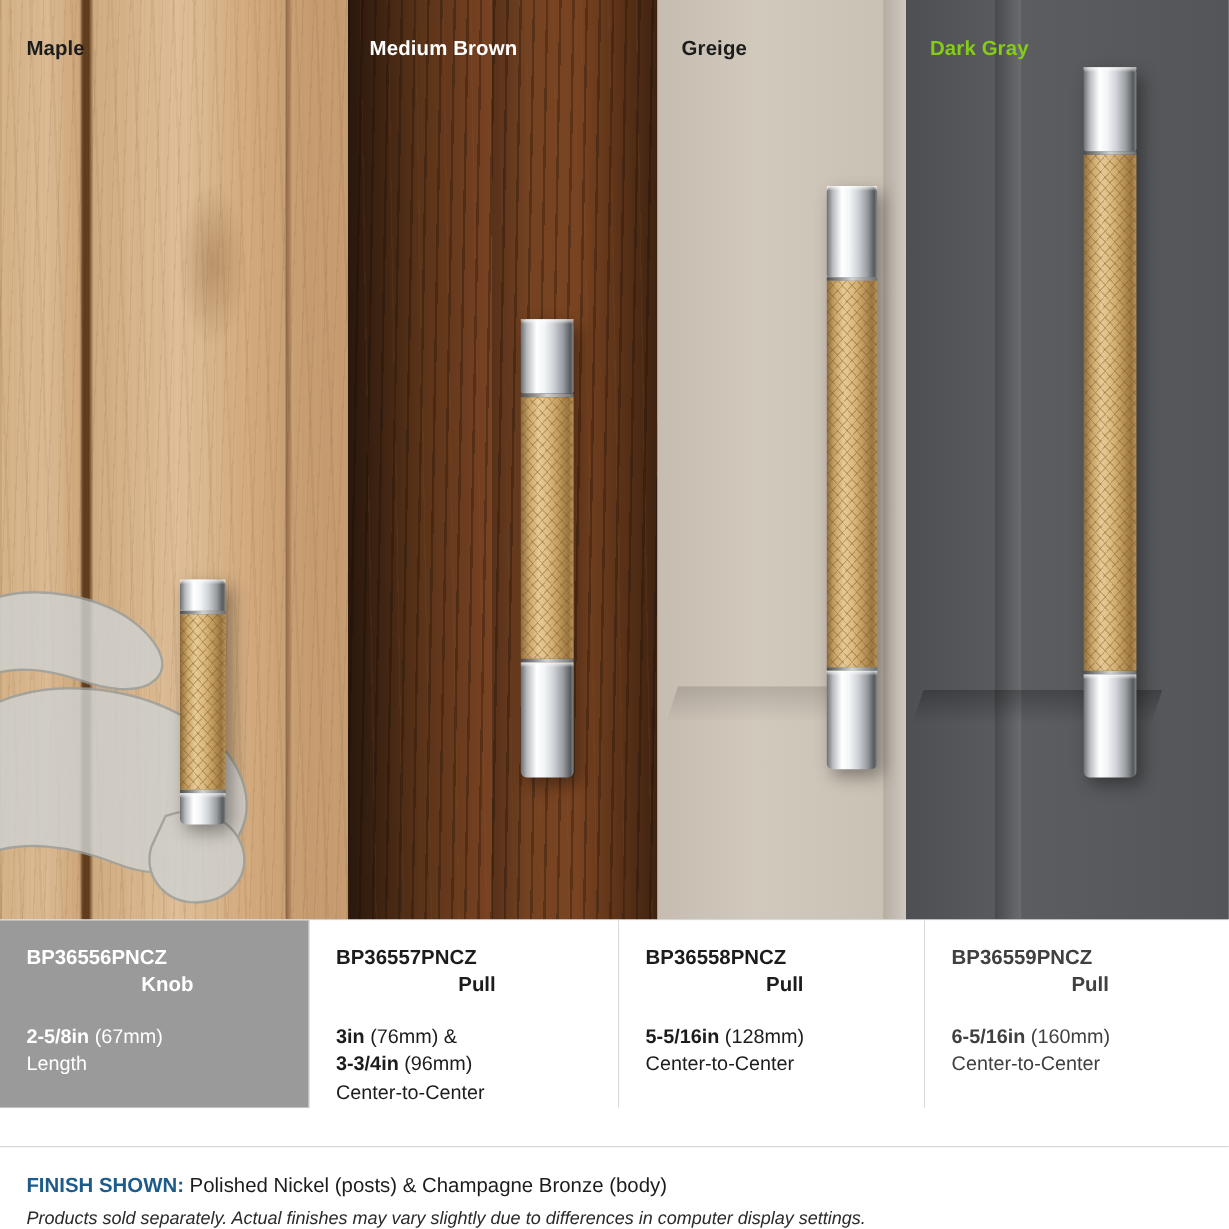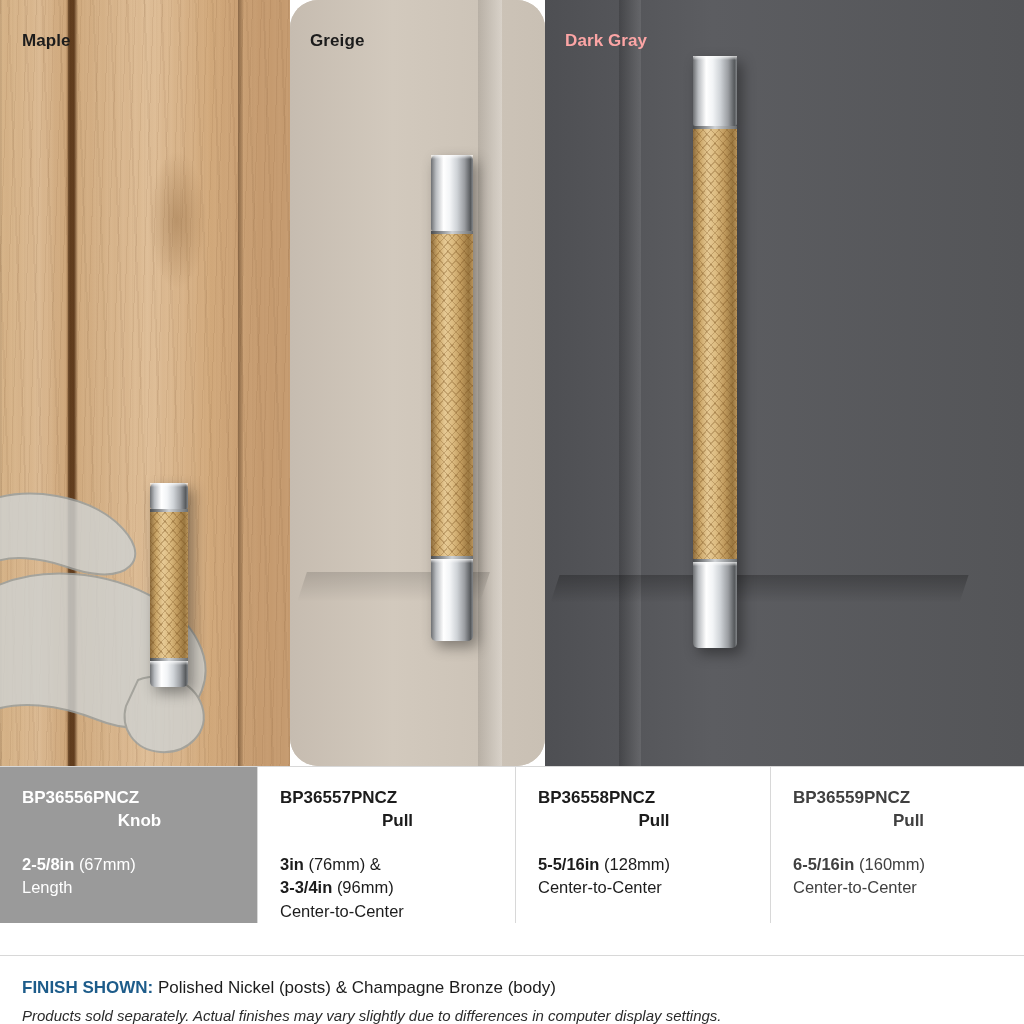--- a/index.html
+++ b/index.html
@@ -75,21 +75,21 @@
     background:
       repeating-linear-gradient(91deg, rgba(20,10,4,.30) 0 2px, rgba(20,10,4,0) 2px 11px),
       repeating-linear-gradient(89deg, rgba(160,100,50,.10) 0 1px, rgba(160,100,50,0) 1px 23px);
   }
   .p2 .shadowcol {
     position:absolute; left:120px; top:0; bottom:0; width:120px;
     background: linear-gradient(90deg, rgba(0,0,0,.28), rgba(0,0,0,0) 60%);
   }
 
   
-  .p3 { width: 255px; background: #cdc4b8; border-radius: 28px; }
+  .p3 { width: 207px; background: #cdc4b8; }
   .p3 .door {
     position:absolute; left:0; right:0; top:0; bottom:0;
     background: linear-gradient(90deg, #c6bcb0 0%, #d2c9bd 40%, #c9c0b4 100%);
   }
   .p3 .rail-shadow {
     position:absolute; left:12px; right:60px; top:572px; height:30px;
     background: linear-gradient(180deg, rgba(0,0,0,.14), rgba(0,0,0,0));
     transform: skewX(-18deg);
   }
   .p3 .stile {
@@ -221,20 +221,34 @@
         <div class="post top" style="height:26px;"></div>
         <div class="gap"></div>
         <div class="body" style="height:146px;"></div>
         <div class="gap"></div>
         <div class="post bot" style="height:26px;"></div>
       </div>
 
       <div class="panel-label" style="left:22px; color:#1c1c1c;">Maple</div>
     </div>
 
+    <div class="panel p2">
+      <div class="grain"></div>
+      <div class="shadowcol"></div>
+
+      <div class="hw" style="left:144px; top:266px; width:44px;">
+        <div class="post top" style="height:62px;"></div>
+        <div class="gap"></div>
+        <div class="body" style="height:218px;"></div>
+        <div class="gap"></div>
+        <div class="post bot" style="height:96px;"></div>
+      </div>
+
+      <div class="panel-label" style="left:18px; color:#ffffff;">Medium Brown</div>
+    </div>
 
     <div class="panel p3">
       <div class="door"></div>
       <div class="stile"></div>
       <div class="rail-shadow"></div>
 
       <div class="hw" style="left:141px; top:155px; width:42px;">
         <div class="post top" style="height:76px;"></div>
         <div class="gap"></div>
         <div class="body" style="height:322px;"></div>
@@ -251,21 +265,21 @@
       <div class="rail-shadow"></div>
 
       <div class="hw" style="left:148px; top:56px; width:44px;">
         <div class="post top" style="height:70px;"></div>
         <div class="gap"></div>
         <div class="body" style="height:430px;"></div>
         <div class="gap"></div>
         <div class="post bot" style="height:86px;"></div>
       </div>
 
-      <div class="panel-label" style="left:20px; color:#fca5a5;">Dark Gray</div>
+      <div class="panel-label" style="left:20px; color:#84cc16;">Dark Gray</div>
     </div>
   </div>
 
   <div class="info-row">
 
     <div class="info-cell ic1">
       <div class="sku">BP36556PNCZ</div>
       <div class="ptype">Knob</div>
       <div class="dims">
         <b>2-5/8in</b>

